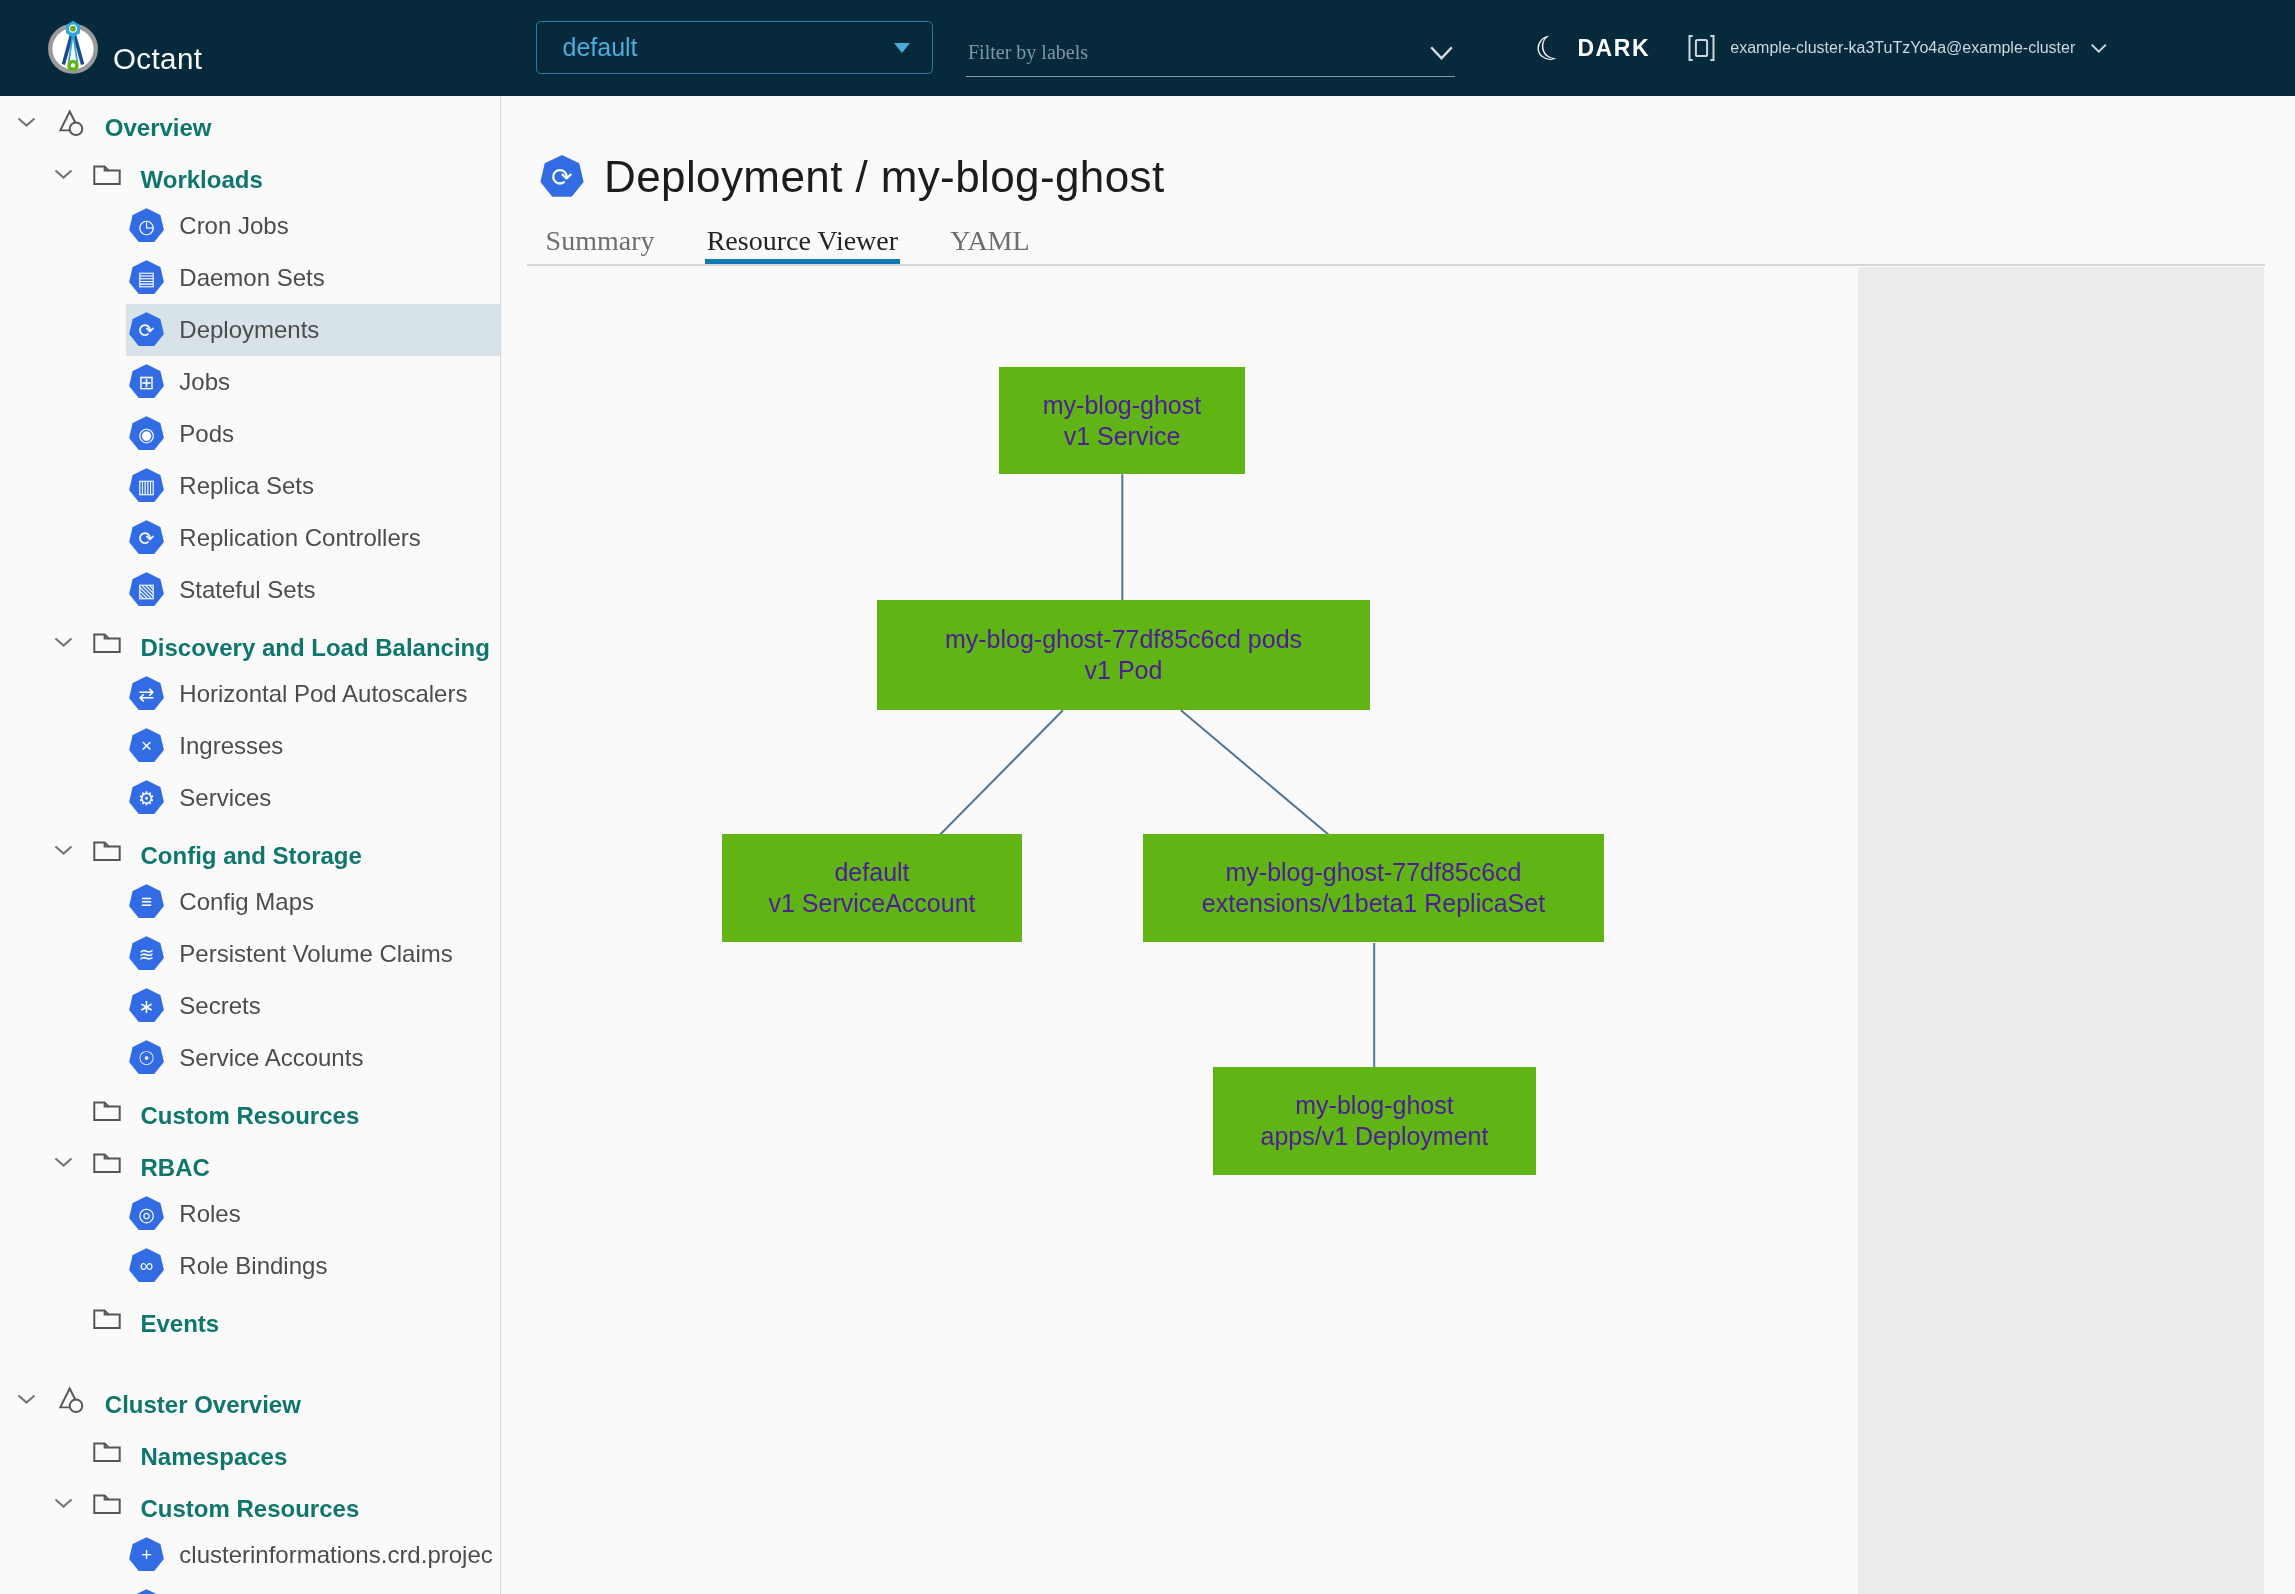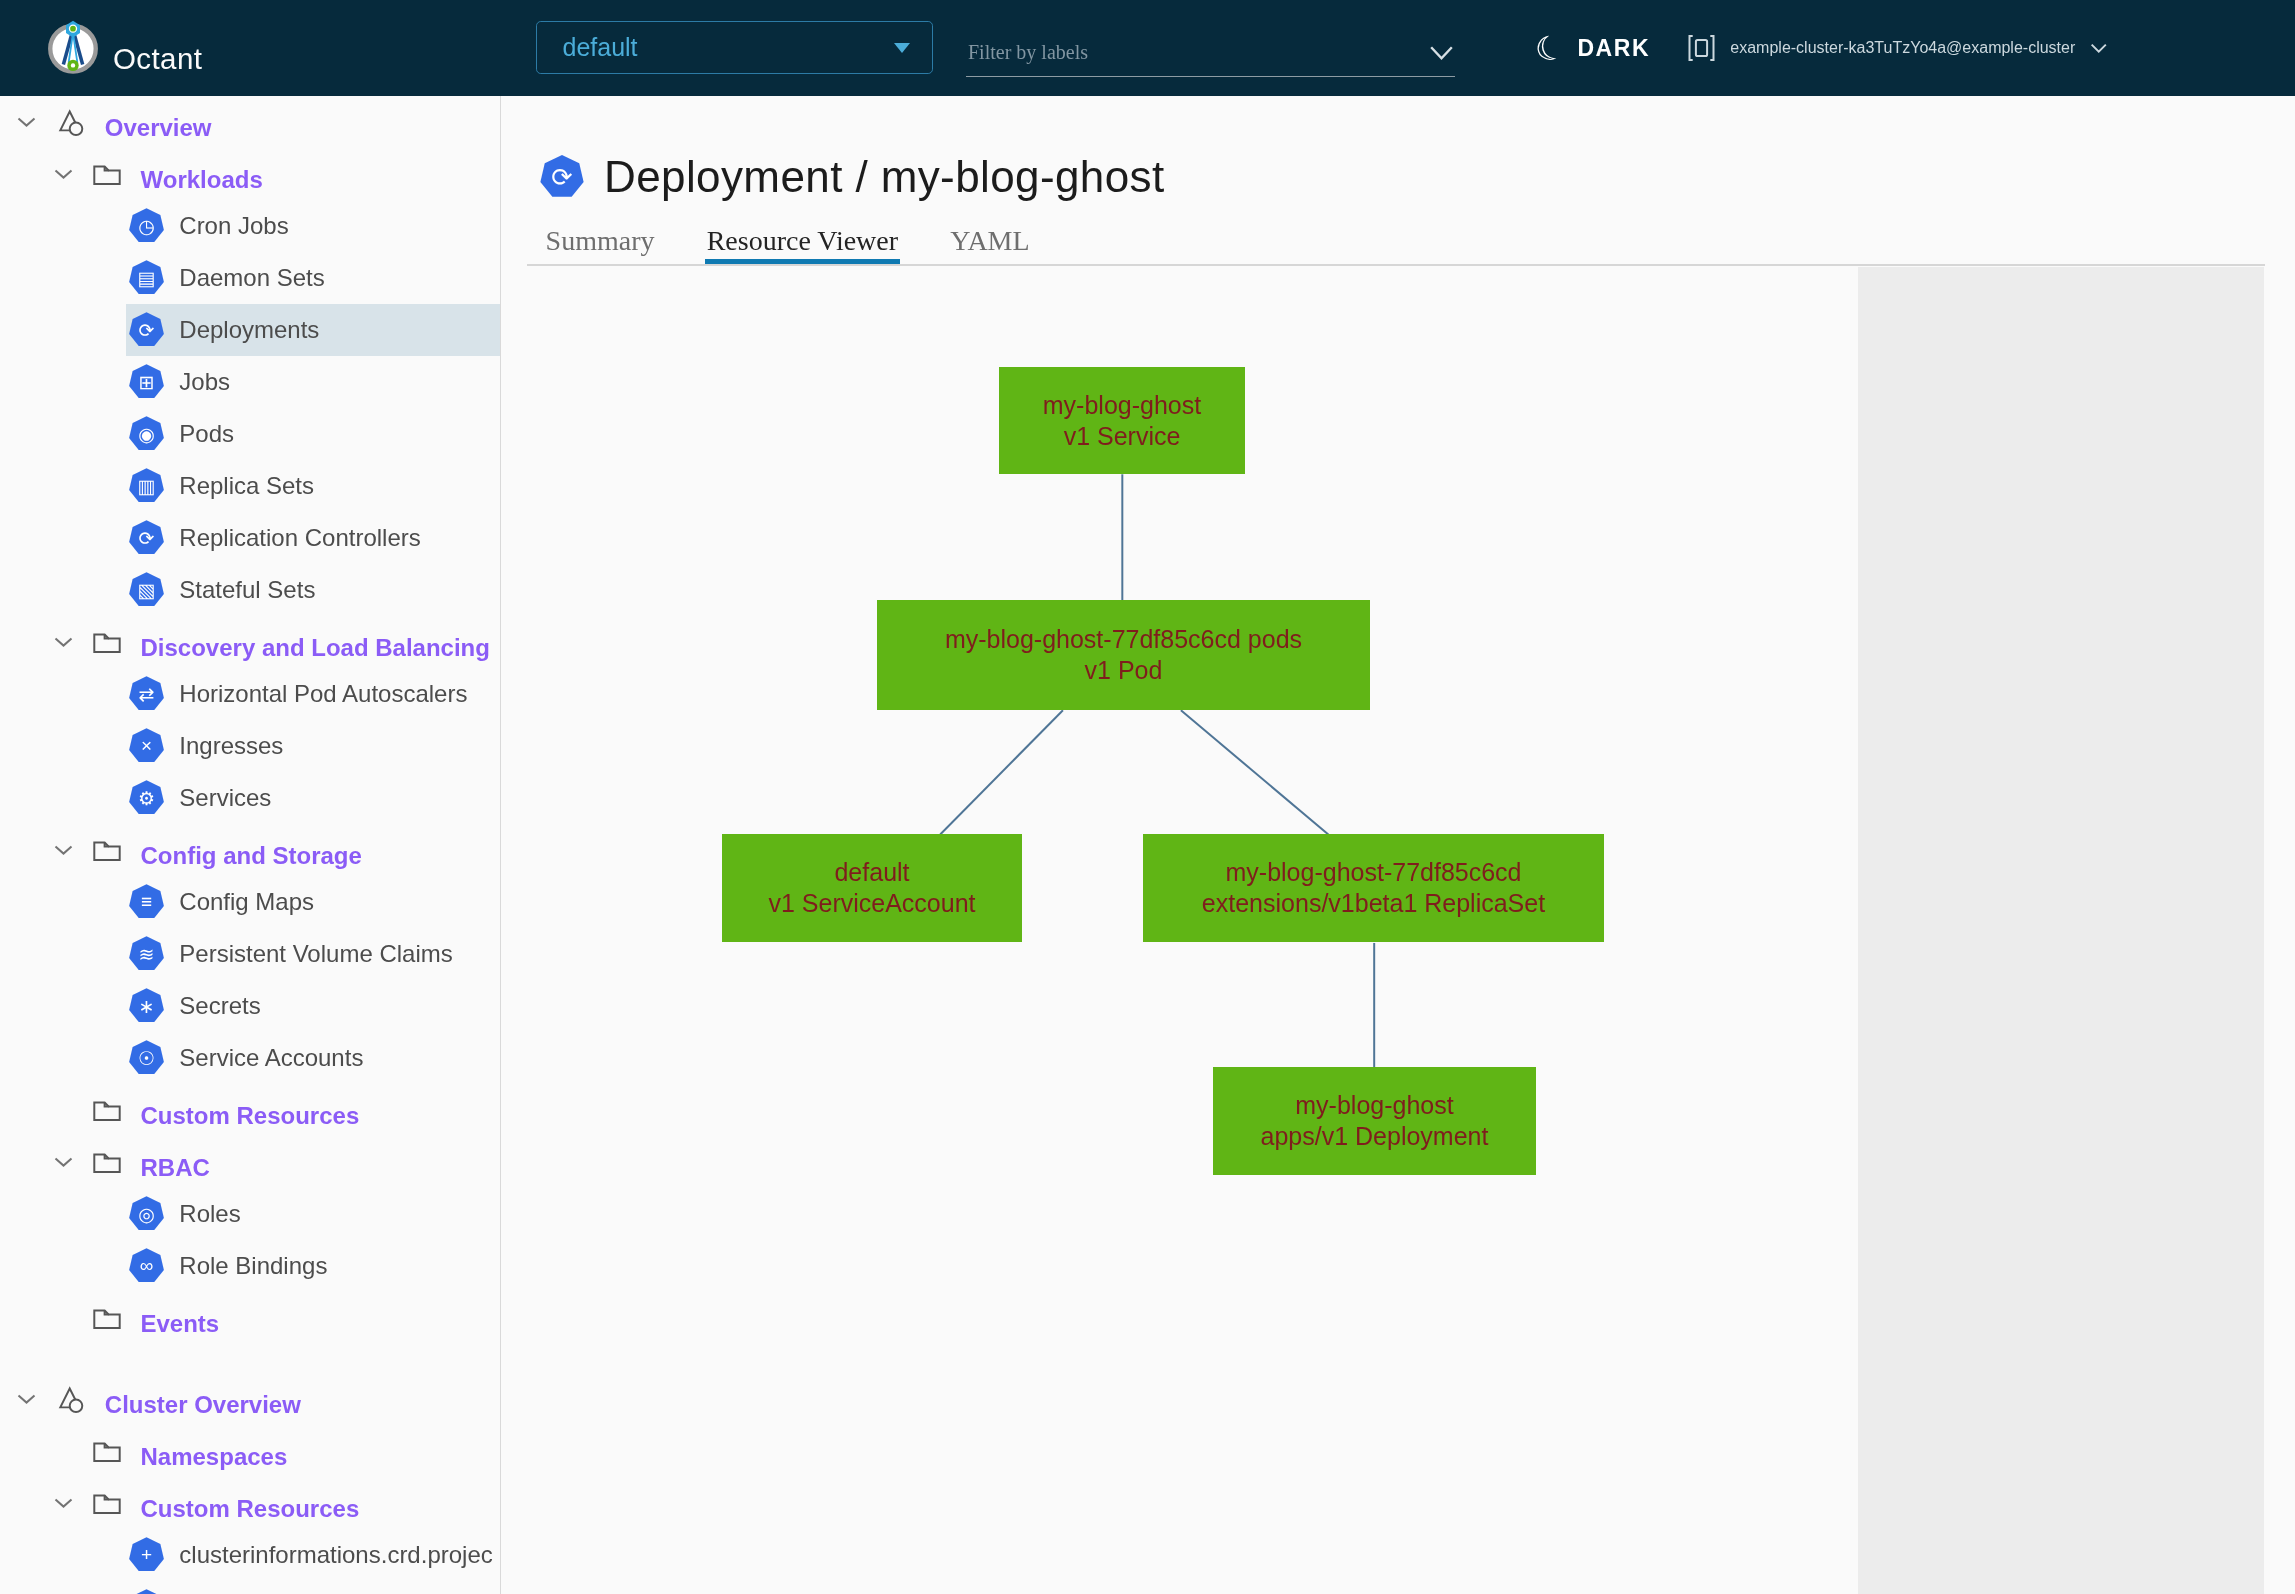--- a/index.html
+++ b/index.html
@@ -33,21 +33,21 @@
   .sidebar{position:absolute;left:0;top:96px;width:501px;height:1498px;
     background:#fafafa;border-right:1.6px solid #d9d9d9;overflow:hidden;}
   .side-section.second{margin-top:29px;}
   .side-row{height:52px;display:flex;align-items:center;white-space:nowrap;
     overflow:hidden;cursor:pointer;}
   .side-row.selected{background:linear-gradient(to right,rgba(0,0,0,0) 126px,#d8e3e9 126px);}
   .chev{width:24px;display:flex;justify-content:center;flex:none;}
   .l1 .chev{margin-left:14.3px;} .l2 .chev{margin-left:51px;}
   .tree-ic{margin-left:16px;flex:none;display:flex;align-items:center;}
   .side-label{margin-left:17.5px;font-size:24px;color:#4c4c4c;}
-  .group .side-label{font-weight:bold;color:#8b5cf6;margin-top:12px;}
+  .group .side-label{font-weight:bold;color:#0f766e;margin-top:12px;}
   .hept{width:37px;height:37px;background:#326ce5;color:#fff;flex:none;
     clip-path:polygon(50% 2%,87.5% 20%,97% 61%,71% 93%,29% 93%,3% 61%,12.5% 20%);
     display:flex;align-items:center;justify-content:center;font-size:19px;}
   .l3 .hept{margin-left:128px;} .l3 .side-label{margin-left:14.3px;}
 
   
   .main{position:absolute;left:501px;top:96px;width:1795px;height:1498px;background:#fafafa;}
   .page-title{position:absolute;left:38px;top:56px;display:flex;align-items:center;gap:19px;}
   .title-ic{width:46px;height:46px;font-size:25.5px;}
   .title-text{font-size:44px;color:#1c1c1c;letter-spacing:0.4px;}
@@ -55,21 +55,21 @@
   .tab{border:none;background:none;font-family:Liberation Serif, serif;margin-right:49px;padding:0 1.6px;
     font-size:28px;color:#6e6e6e;display:flex;align-items:center;cursor:pointer;
     border-bottom:5.6px solid transparent;}
   .tab.active{color:#242424;border-bottom-color:#0f7ab2;}
   .tabs-hr{position:absolute;left:25.5px;top:168px;width:1738px;height:2.4px;background:#d6d6d6;}
 
   
   .graph{position:absolute;left:0;top:171px;width:1795px;height:1328px;}
   .details-panel{position:absolute;left:1357px;top:0;width:406px;height:1328px;background:#ececec;}
   .edges{position:absolute;left:0;top:0;width:1795px;height:1328px;}
-  .node{position:absolute;background:#60b515;color:#7f1d1d;display:flex;flex-direction:column;
+  .node{position:absolute;background:#60b515;color:#4c1d95;display:flex;flex-direction:column;
     align-items:center;justify-content:center;text-align:center;font-size:25px;
     line-height:31px;cursor:pointer;}
 </style>
 </head>
 <body>
 
 <div class="header">
   <svg class="logo" viewBox="0 0 64 64">
     <circle cx="32" cy="34" r="26" fill="#ffffff" stroke="#9a9a9a" stroke-width="5"></circle>
     <path d="M32 12 L21 52" stroke="#1a4c8b" stroke-width="4" fill="none"></path>

